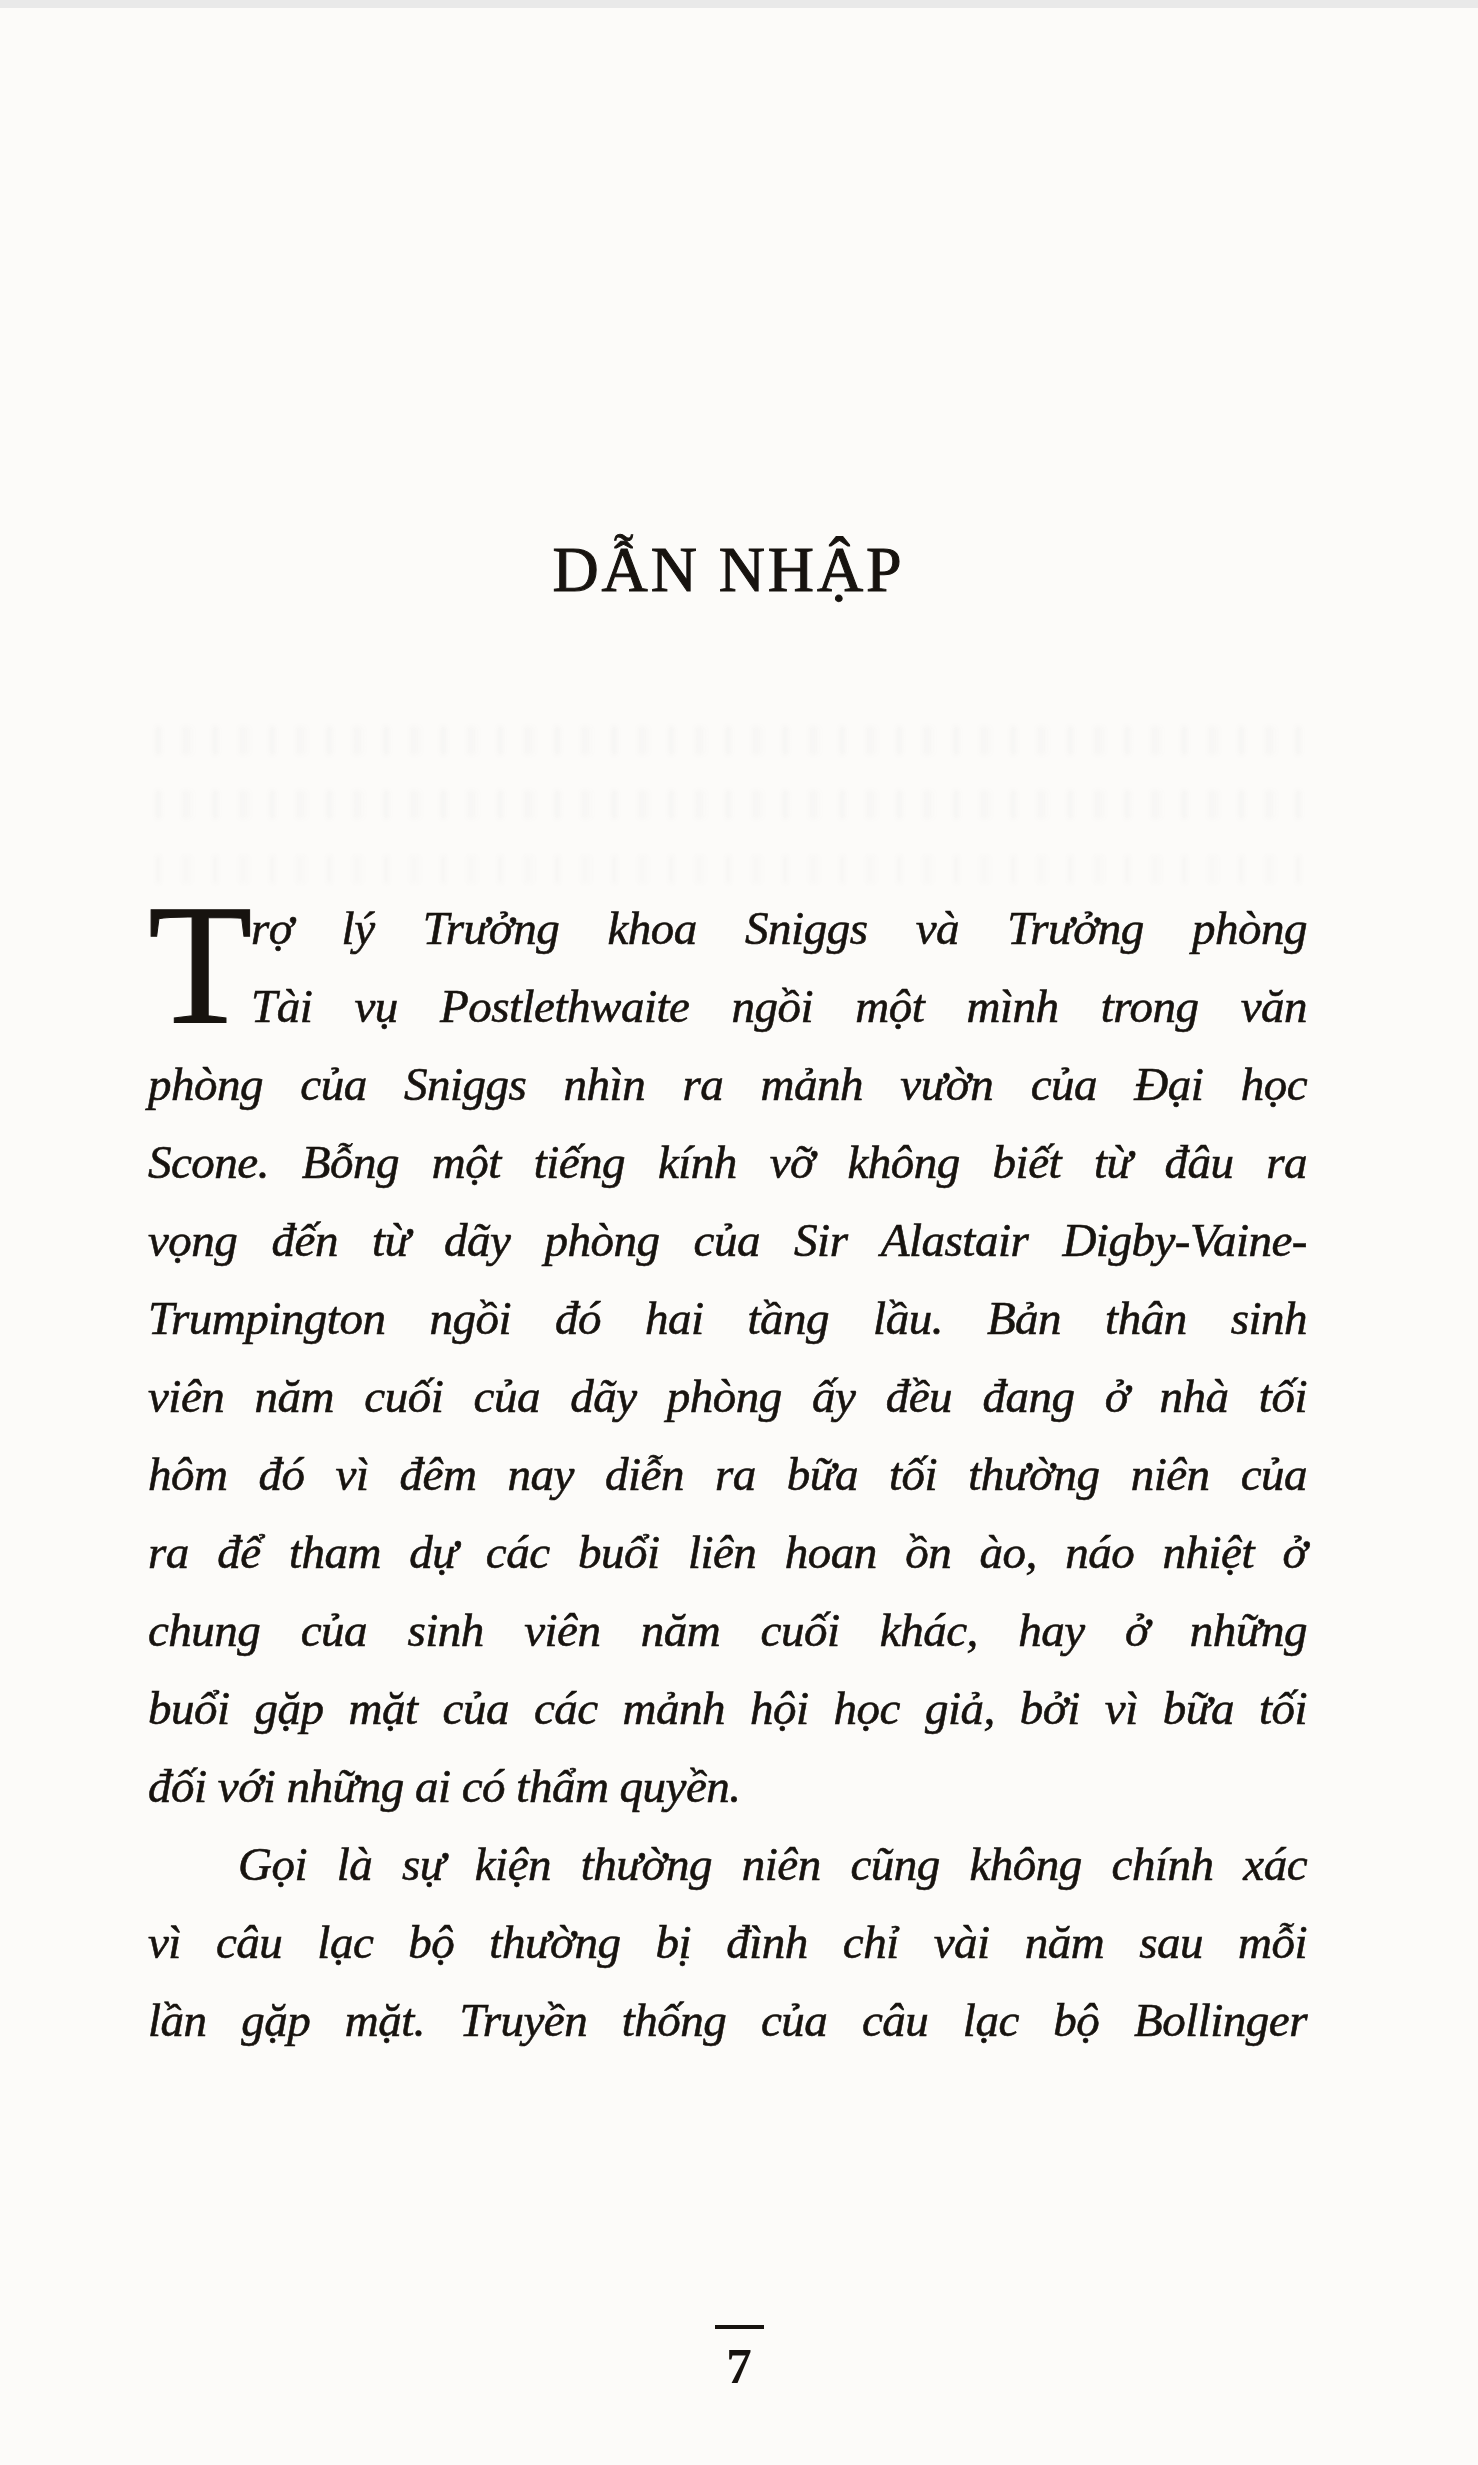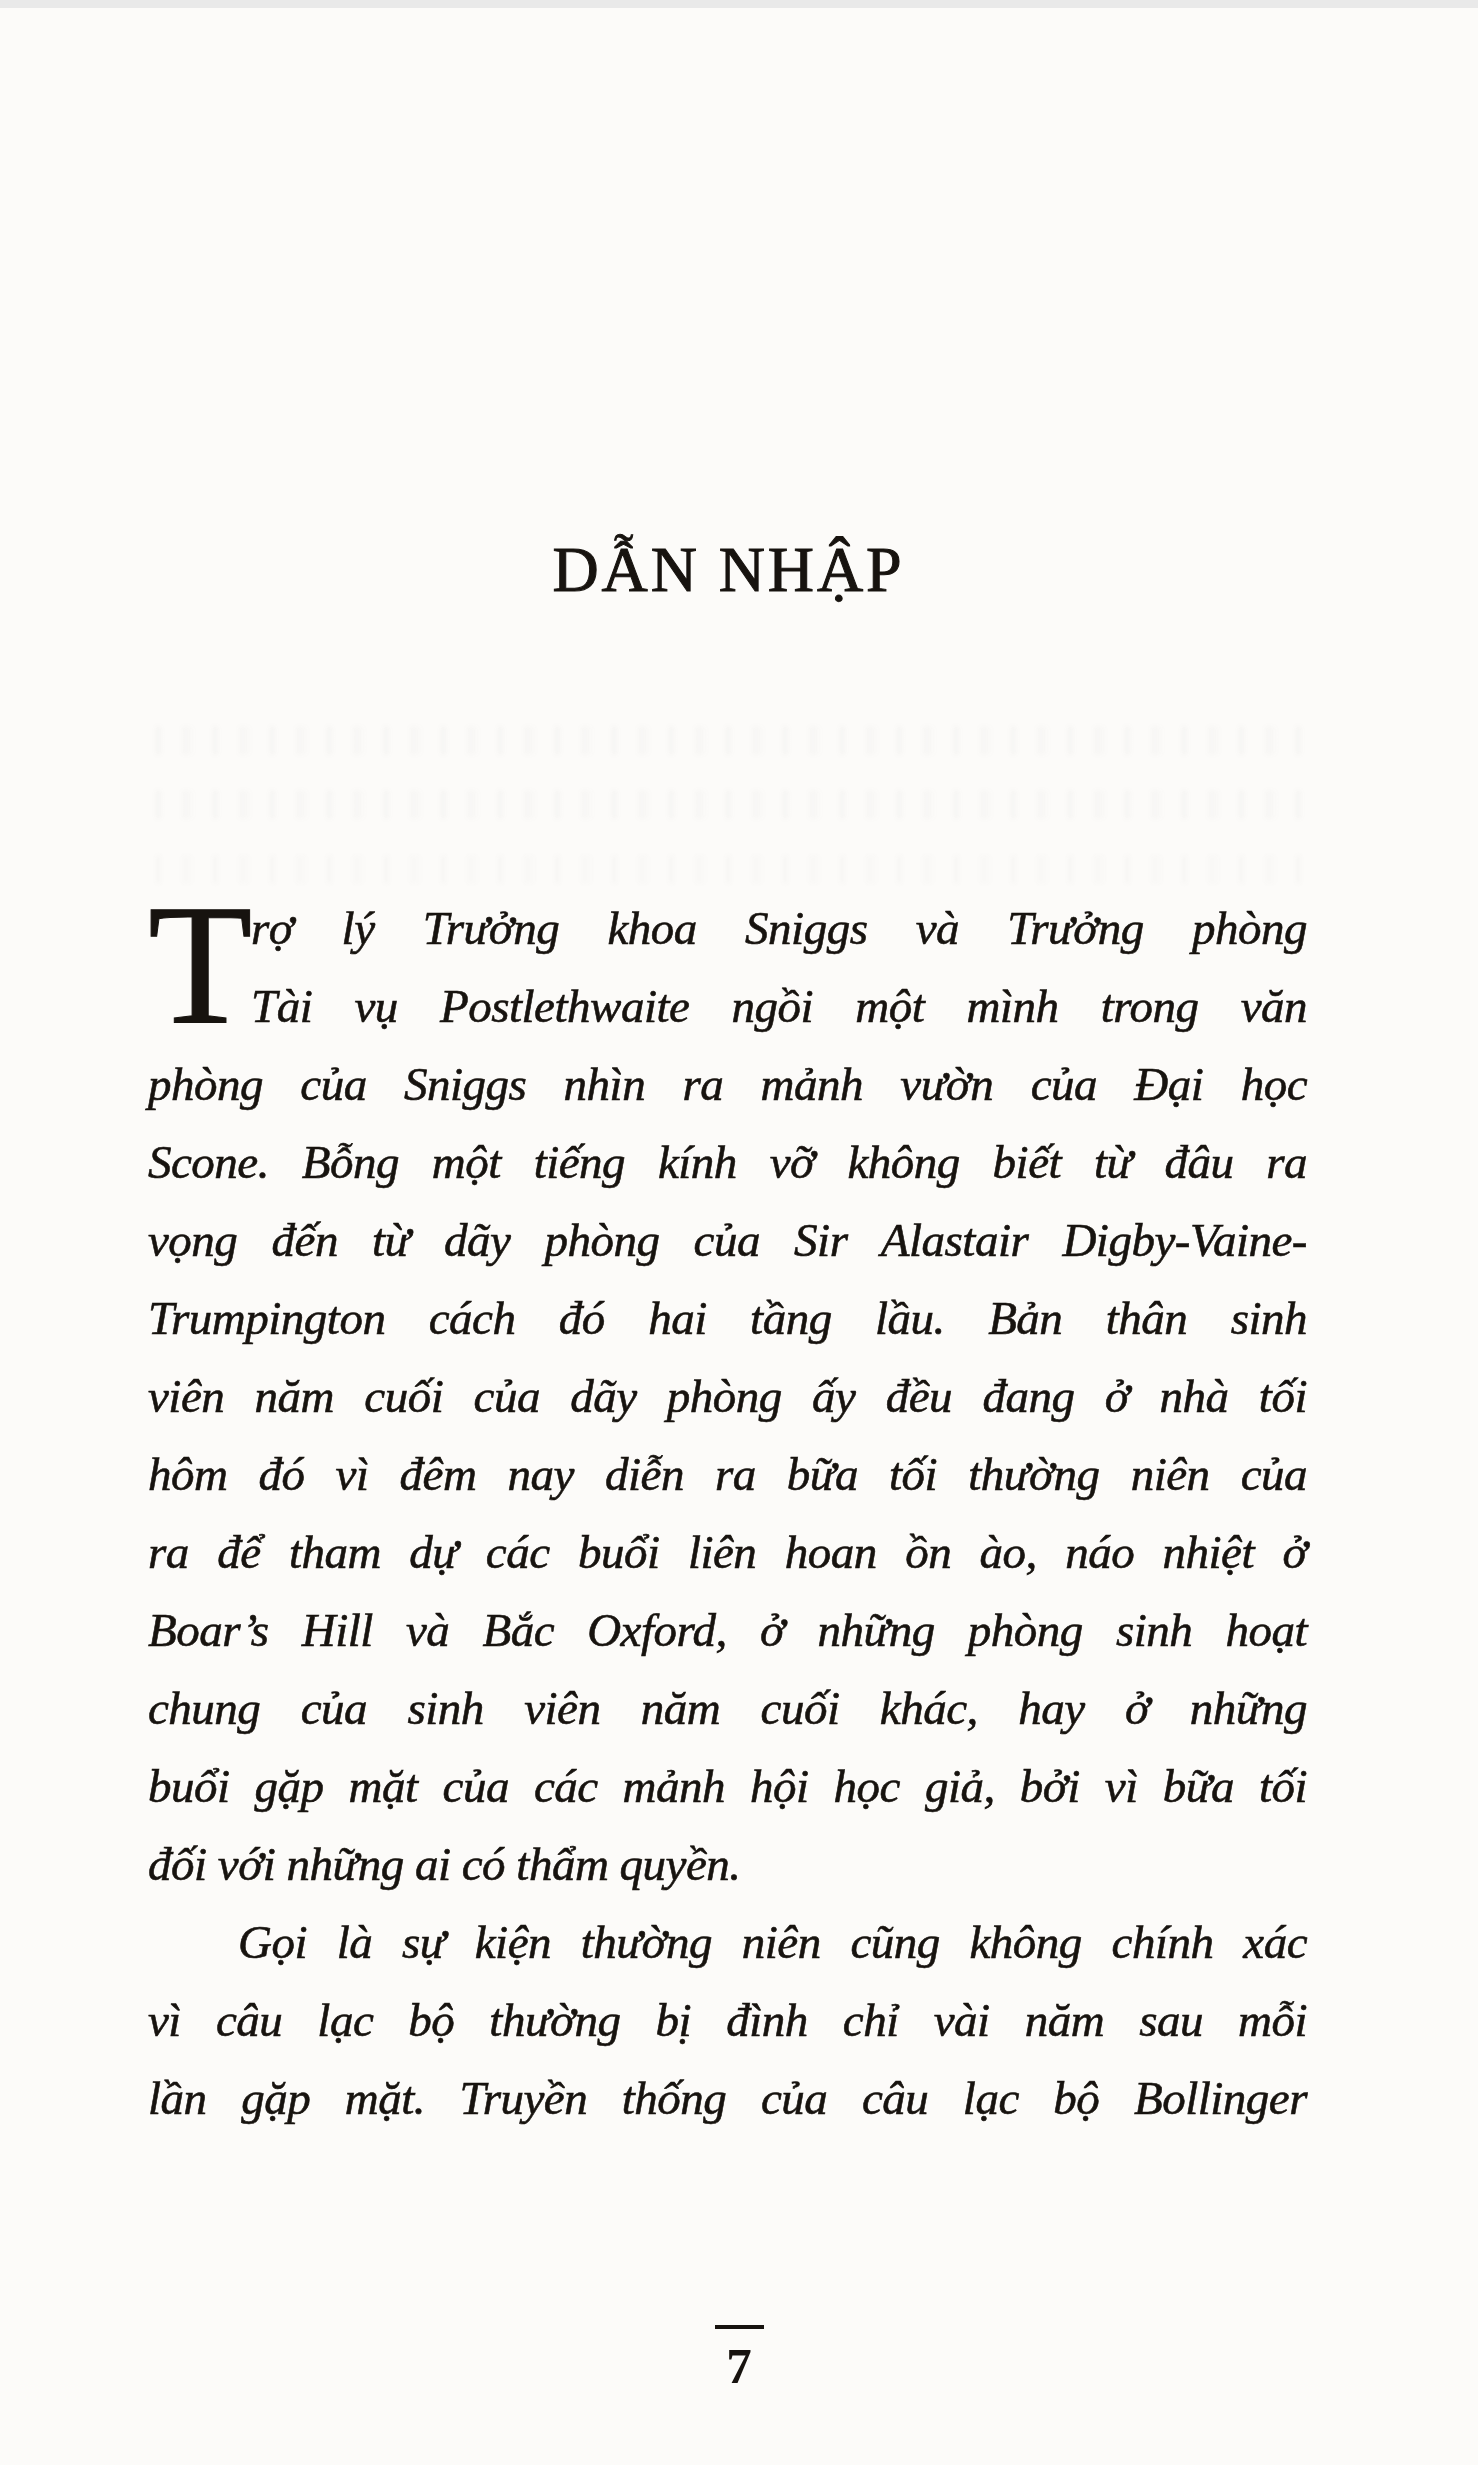--- a/index.html
+++ b/index.html
@@ -112,25 +112,24 @@
 
   <div class="text-block">
     <span class="dropcap">T</span>
     <div id="paragraphs">
         <div class="paragraph">
           <div class="line dropcap-inset">rợ lý Trưởng khoa Sniggs và Trưởng phòng</div>
           <div class="line dropcap-inset">Tài vụ Postlethwaite ngồi một mình trong văn</div>
           <div class="line">phòng của Sniggs nhìn ra mảnh vườn của Đại học</div>
           <div class="line">Scone. Bỗng một tiếng kính vỡ không biết từ đâu ra</div>
           <div class="line">vọng đến từ dãy phòng của Sir Alastair Digby-Vaine-</div>
-          <div class="line">Trumpington cách đó hai tầng lầu. Bản thân sinh</div>
+          <div class="line">Trumpington ngồi đó hai tầng lầu. Bản thân sinh</div>
           <div class="line">viên năm cuối của dãy phòng ấy đều đang ở nhà tối</div>
           <div class="line">hôm đó vì đêm nay diễn ra bữa tối thường niên của</div>
           <div class="line">ra để tham dự các buổi liên hoan ồn ào, náo nhiệt ở</div>
-          <div class="line">Boar’s Hill và Bắc Oxford, ở những phòng sinh hoạt</div>
           <div class="line">chung của sinh viên năm cuối khác, hay ở những</div>
           <div class="line">buổi gặp mặt của các mảnh hội học giả, bởi vì bữa tối</div>
           <div class="line last-free">đối với những ai có thẩm quyền.</div>
         </div>
         <div class="paragraph">
           <div class="line indented">Gọi là sự kiện thường niên cũng không chính xác</div>
           <div class="line">vì câu lạc bộ thường bị đình chỉ vài năm sau mỗi</div>
           <div class="line">lần gặp mặt. Truyền thống của câu lạc bộ Bollinger</div>
         </div>
       </div>

